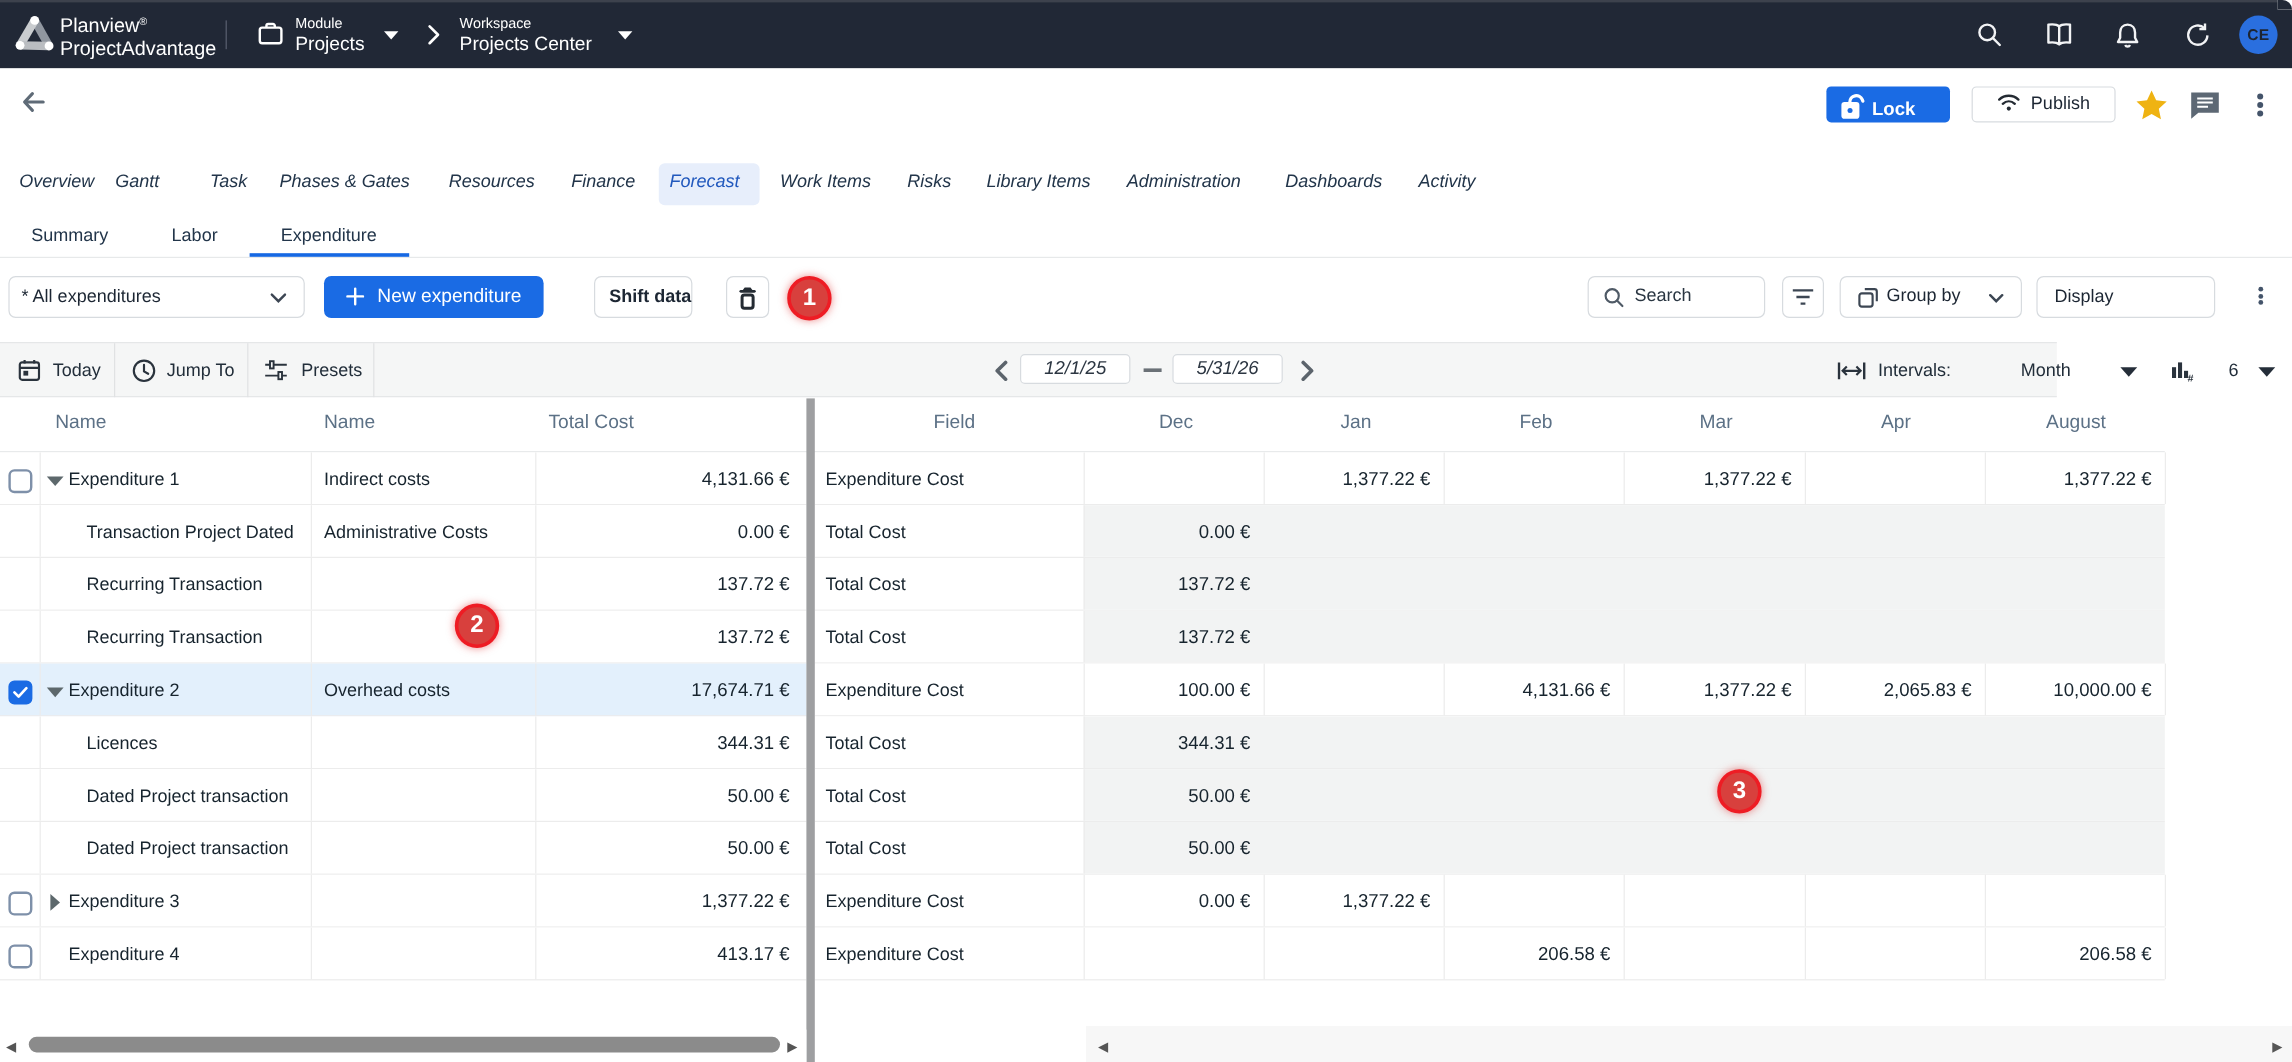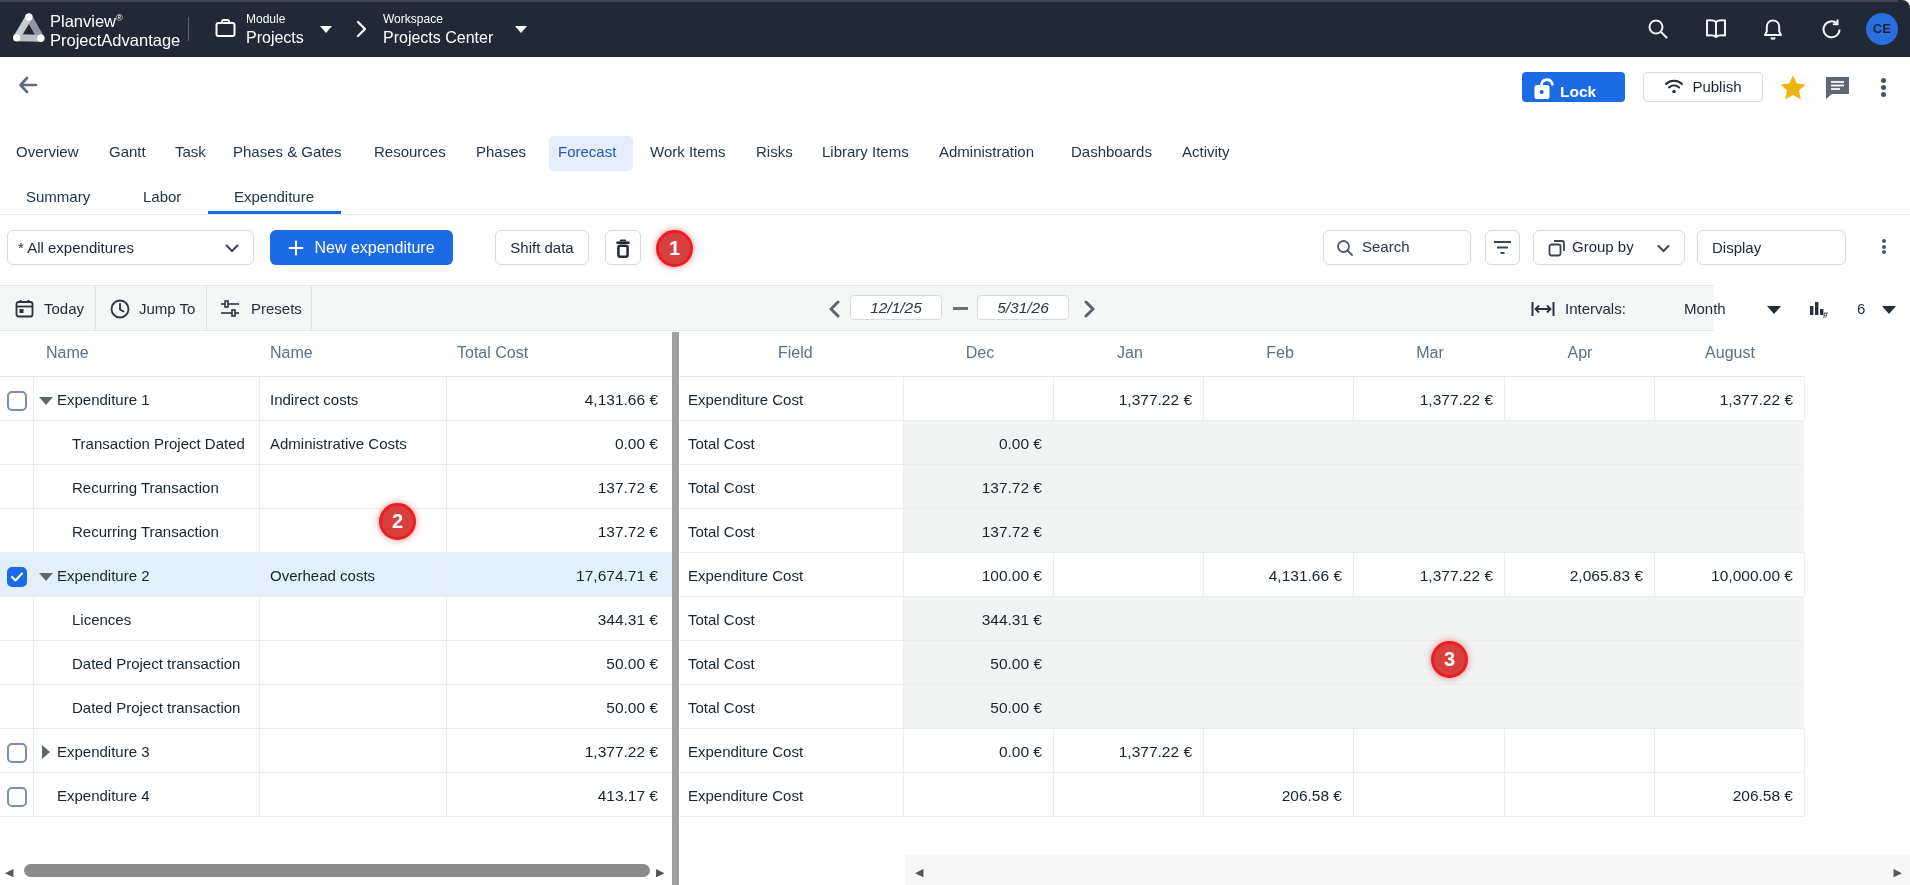--- a/index.html
+++ b/index.html
@@ -25,35 +25,35 @@
 #titlerow { position:absolute; left:0; top:57px; width:1910px; height:60px; background:#fff; }
 #backarrow { position:absolute; left:16px; top:16px; }
 #titlesel { position:absolute; left:51px; top:16px; width:433px; height:29px; border:1px solid #d7dbdf; border-radius:7px; background:#fff;
   font-size:15px; color:#1c2633; line-height:27px; padding-left:6px; }
 #titlesel .tri { position:absolute; right:6px; top:12px; width:0; height:0; border-left:7px solid transparent; border-right:7px solid transparent; border-top:8px solid #252e39; }
 #lockbtn { position:absolute; left:1522px; top:15px; width:103px; height:30px; background:#1a6be4; border-radius:4px; color:#fff;
   font-size:15px; text-align:center; line-height:30px; }
 #pubbtn  { position:absolute; left:1643px; top:15px; width:120px; height:30px; background:#fff; border:1px solid #d7dbdf; border-radius:4px;
   color:#1c2633; font-size:15px; text-align:center; line-height:28px; }
 
-#tabs { position:absolute; left:0; top:117px; width:1832px; height:62px; background:#fff; }
+#tabs { position:absolute; left:0; top:117px; width:1832px; height:62px; background:#fff;font-style:italic; }
 .tab { position:absolute; top:26px; font-size:15px; color:#22354a; white-space:nowrap; }
 #tab-forecast { color:#2158bd; }
 #fc-pill { position:absolute; left:549px; top:19px; width:84px; height:35px; background:#e7eefb; border-radius:5px; }
 
 #subtabs { position:absolute; left:0; top:179px; width:1910px; height:36px; background:#fff; border-bottom:1px solid #e7e9ea; }
 .subtab { position:absolute; top:9px; font-size:15px; color:#22354a; }
 #sub-underline { position:absolute; left:208px; top:32px; width:133px; height:3px; background:#1668e3; }
 
 #toolbar { position:absolute; left:0; top:215px; width:1910px; height:70px; background:#fff; }
 .tbtn { position:absolute; top:15px; height:35px; border:1px solid #d7dbdf; border-radius:6px; background:#fff; font-size:15px; color:#1c2633; }
 #allexp { left:7px; width:247px; line-height:33px; padding-left:10px; }
 #newexp { position:absolute; left:270px; top:15px; width:183px; height:35px; background:#1a6be4; border-radius:6px;
   color:#fff; font-size:16px; text-align:center; line-height:35px; }
-#shiftdata { left:495px; width:94px; text-align:center; line-height:33px; }
+#shiftdata { left:495px; width:82px; text-align:right; line-height:33px;font-weight:bold; }
 #trashbtn { left:605px; width:36px; }
 #searchbox { left:1323px; width:148px; }
 #filterbtn { left:1485px; width:35px; }
 #groupby { left:1533px; width:152px; }
 #displaybtn { left:1697px; width:149px; padding-left:14px; line-height:33px; }
 
 #daterow { position:absolute; left:0; top:285px; width:1714px; height:46px; background:#f5f6f6;
   border-top:1px solid #e5e7e8; border-bottom:1px solid #e5e7e8; }
 .dsep { position:absolute; top:0; width:1px; height:45px; background:#e0e2e3; }
 .dlabel { position:absolute; top:14px; font-size:15px; color:#222e3a; }
@@ -166,25 +166,25 @@
   <div style="position:absolute;left:1881px;top:21px;">
     <div style="width:5px;height:5px;border-radius:50%;background:#44546a;margin-bottom:2px;"></div>
     <div style="width:5px;height:5px;border-radius:50%;background:#44546a;margin-bottom:2px;"></div>
     <div style="width:5px;height:5px;border-radius:50%;background:#44546a;"></div>
   </div>
 </div>
 
 <div id="tabs">
   <div id="fc-pill"></div>
   <div class="tab" style="left:16px;">Overview</div>
-  <div class="tab" style="left:109px;">Gantt</div>
+  <div class="tab" style="left:96px;">Gantt</div>
   <div class="tab" style="left:175px;">Task</div>
   <div class="tab" style="left:233px;">Phases &amp; Gates</div>
   <div class="tab" style="left:374px;">Resources</div>
-  <div class="tab" style="left:476px;">Phases</div>
+  <div class="tab" style="left:476px;">Finance</div>
   <div class="tab" id="tab-forecast" style="left:558px;text-align:right;">Forecast</div>
   <div class="tab" style="left:650px;">Work Items</div>
   <div class="tab" style="left:756px;">Risks</div>
   <div class="tab" style="left:822px;">Library Items</div>
   <div class="tab" style="left:939px;">Administration</div>
   <div class="tab" style="left:1071px;">Dashboards</div>
   <div class="tab" style="left:1182px;">Activity</div>
 </div>
 
 <div id="subtabs">

